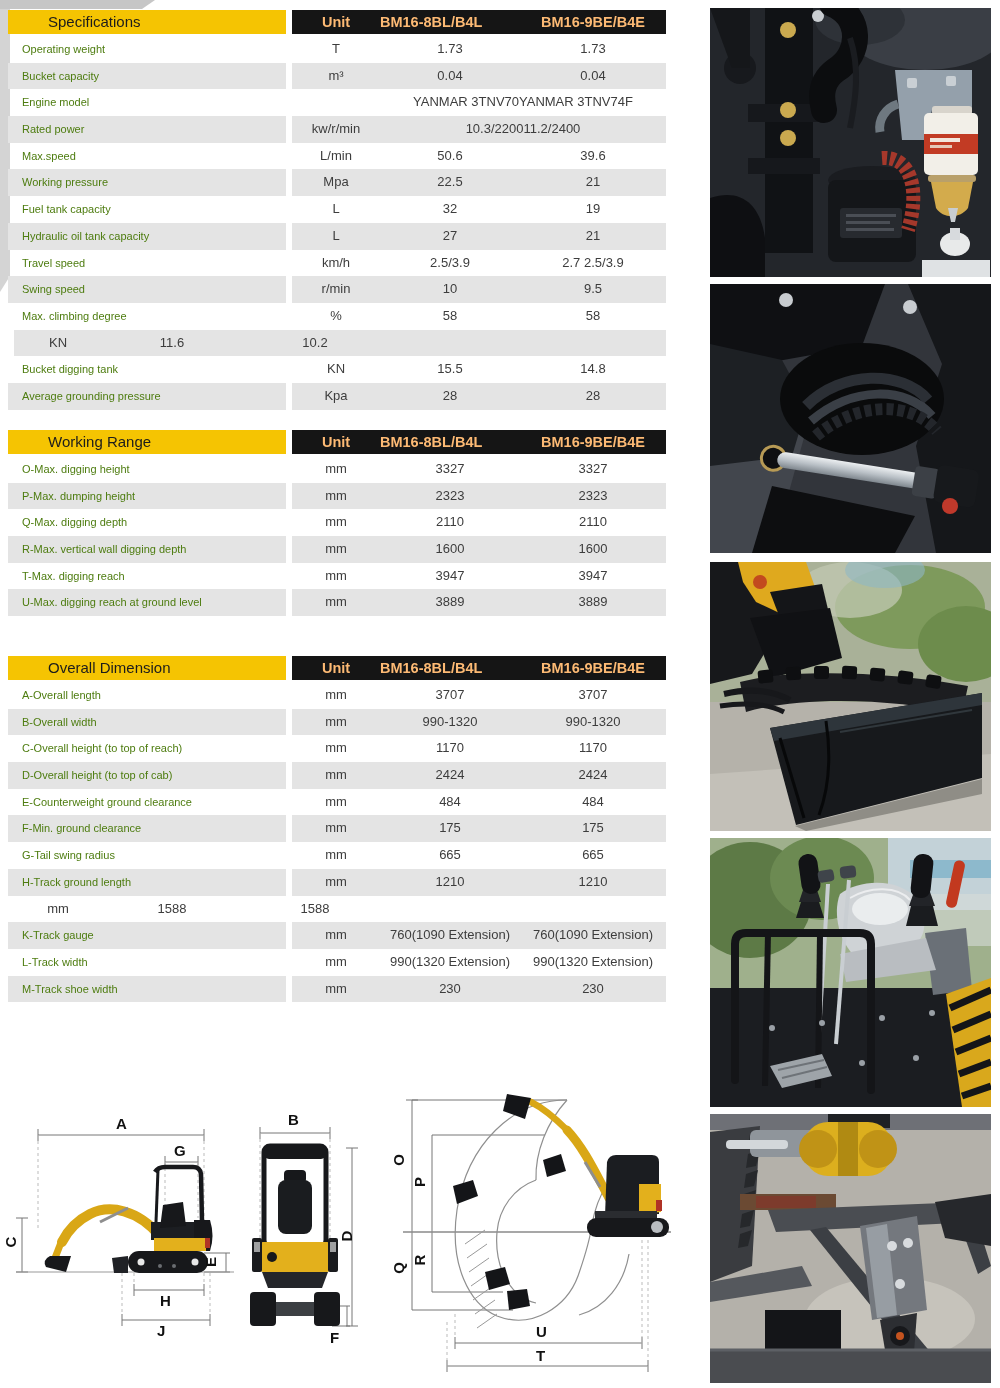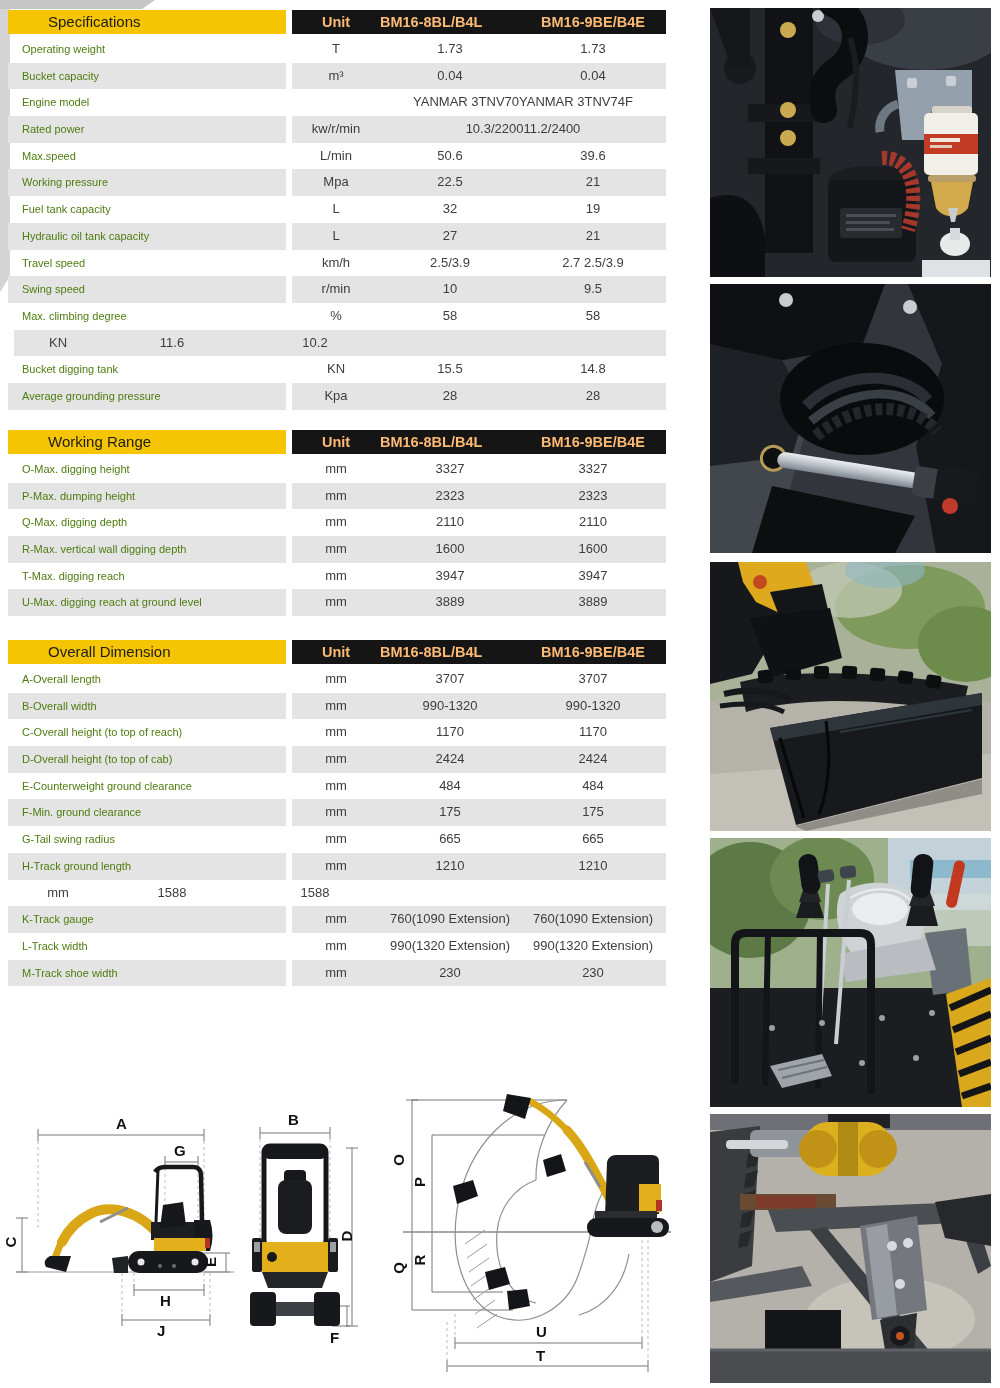--- a/index.html
+++ b/index.html
@@ -225,21 +225,21 @@
           <div class="c-label">U-Max. digging reach at ground level</div>
           <div class="c-vals">
             <div class="c-unit">mm</div>
             <div class="c-v1">3889</div>
             <div class="c-v2">3889</div>
           </div>
         </div>
       </div>
   </div>
 
-  <div class="spec-table" style="top:640px">
+  <div class="spec-table" style="top:656px">
     <div class="t-head">
       <div class="t-title">Overall Dimension</div>
       <div class="t-cols">
         <div class="t-unit-h">Unit</div>
         <div class="t-c1-h">BM16-8BL/B4L</div>
         <div class="t-c2-h">BM16-9BE/B4E</div>
       </div>
     </div>
     <div class="t-body">
         <div class="t-row">

